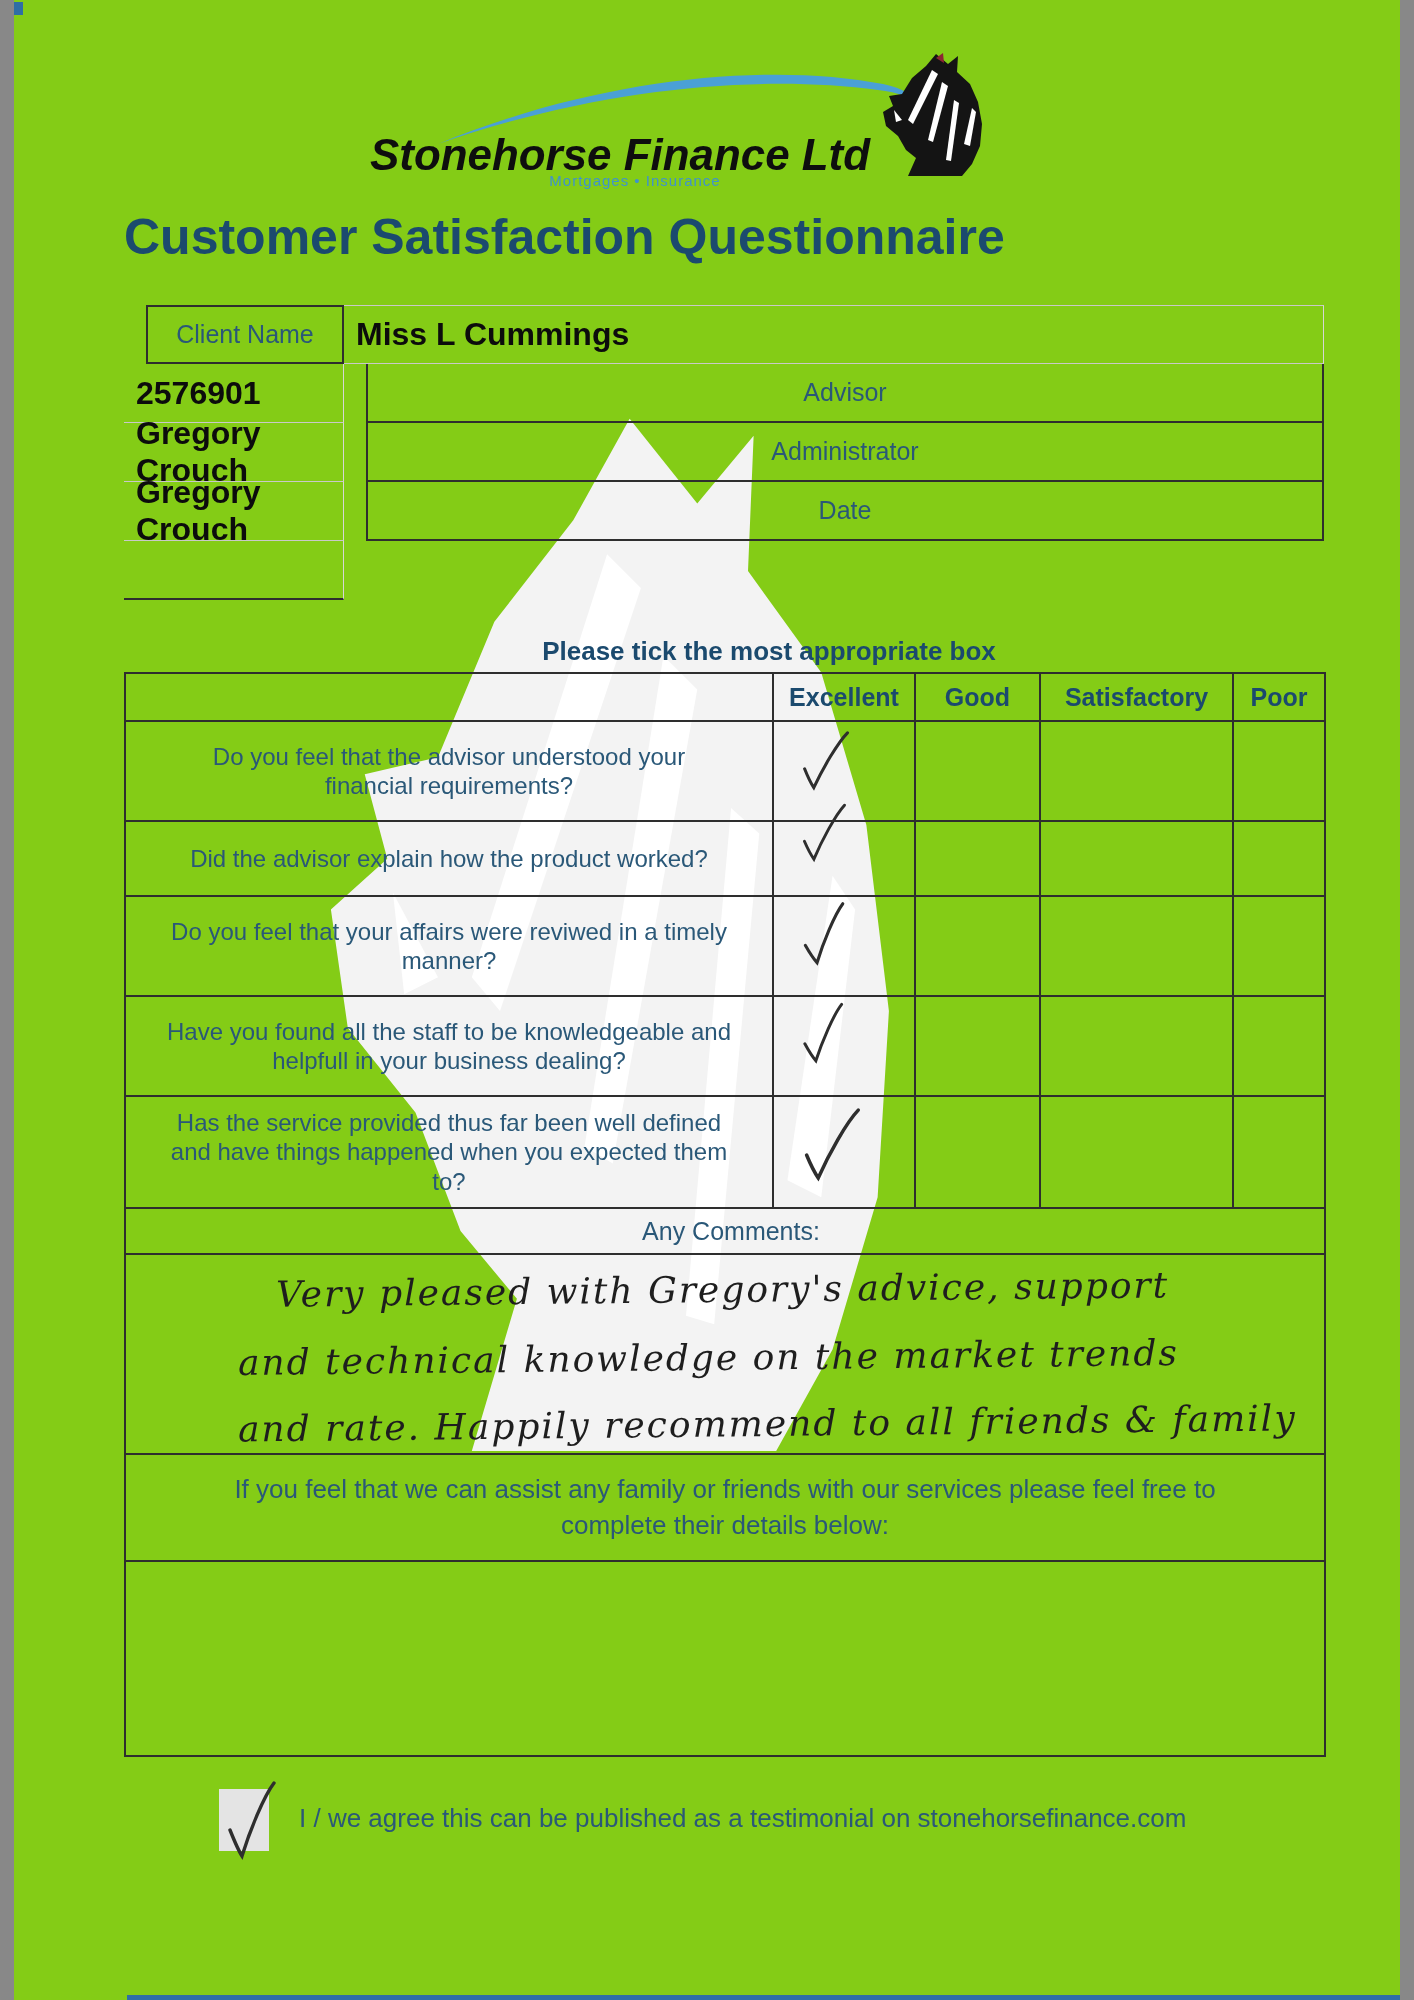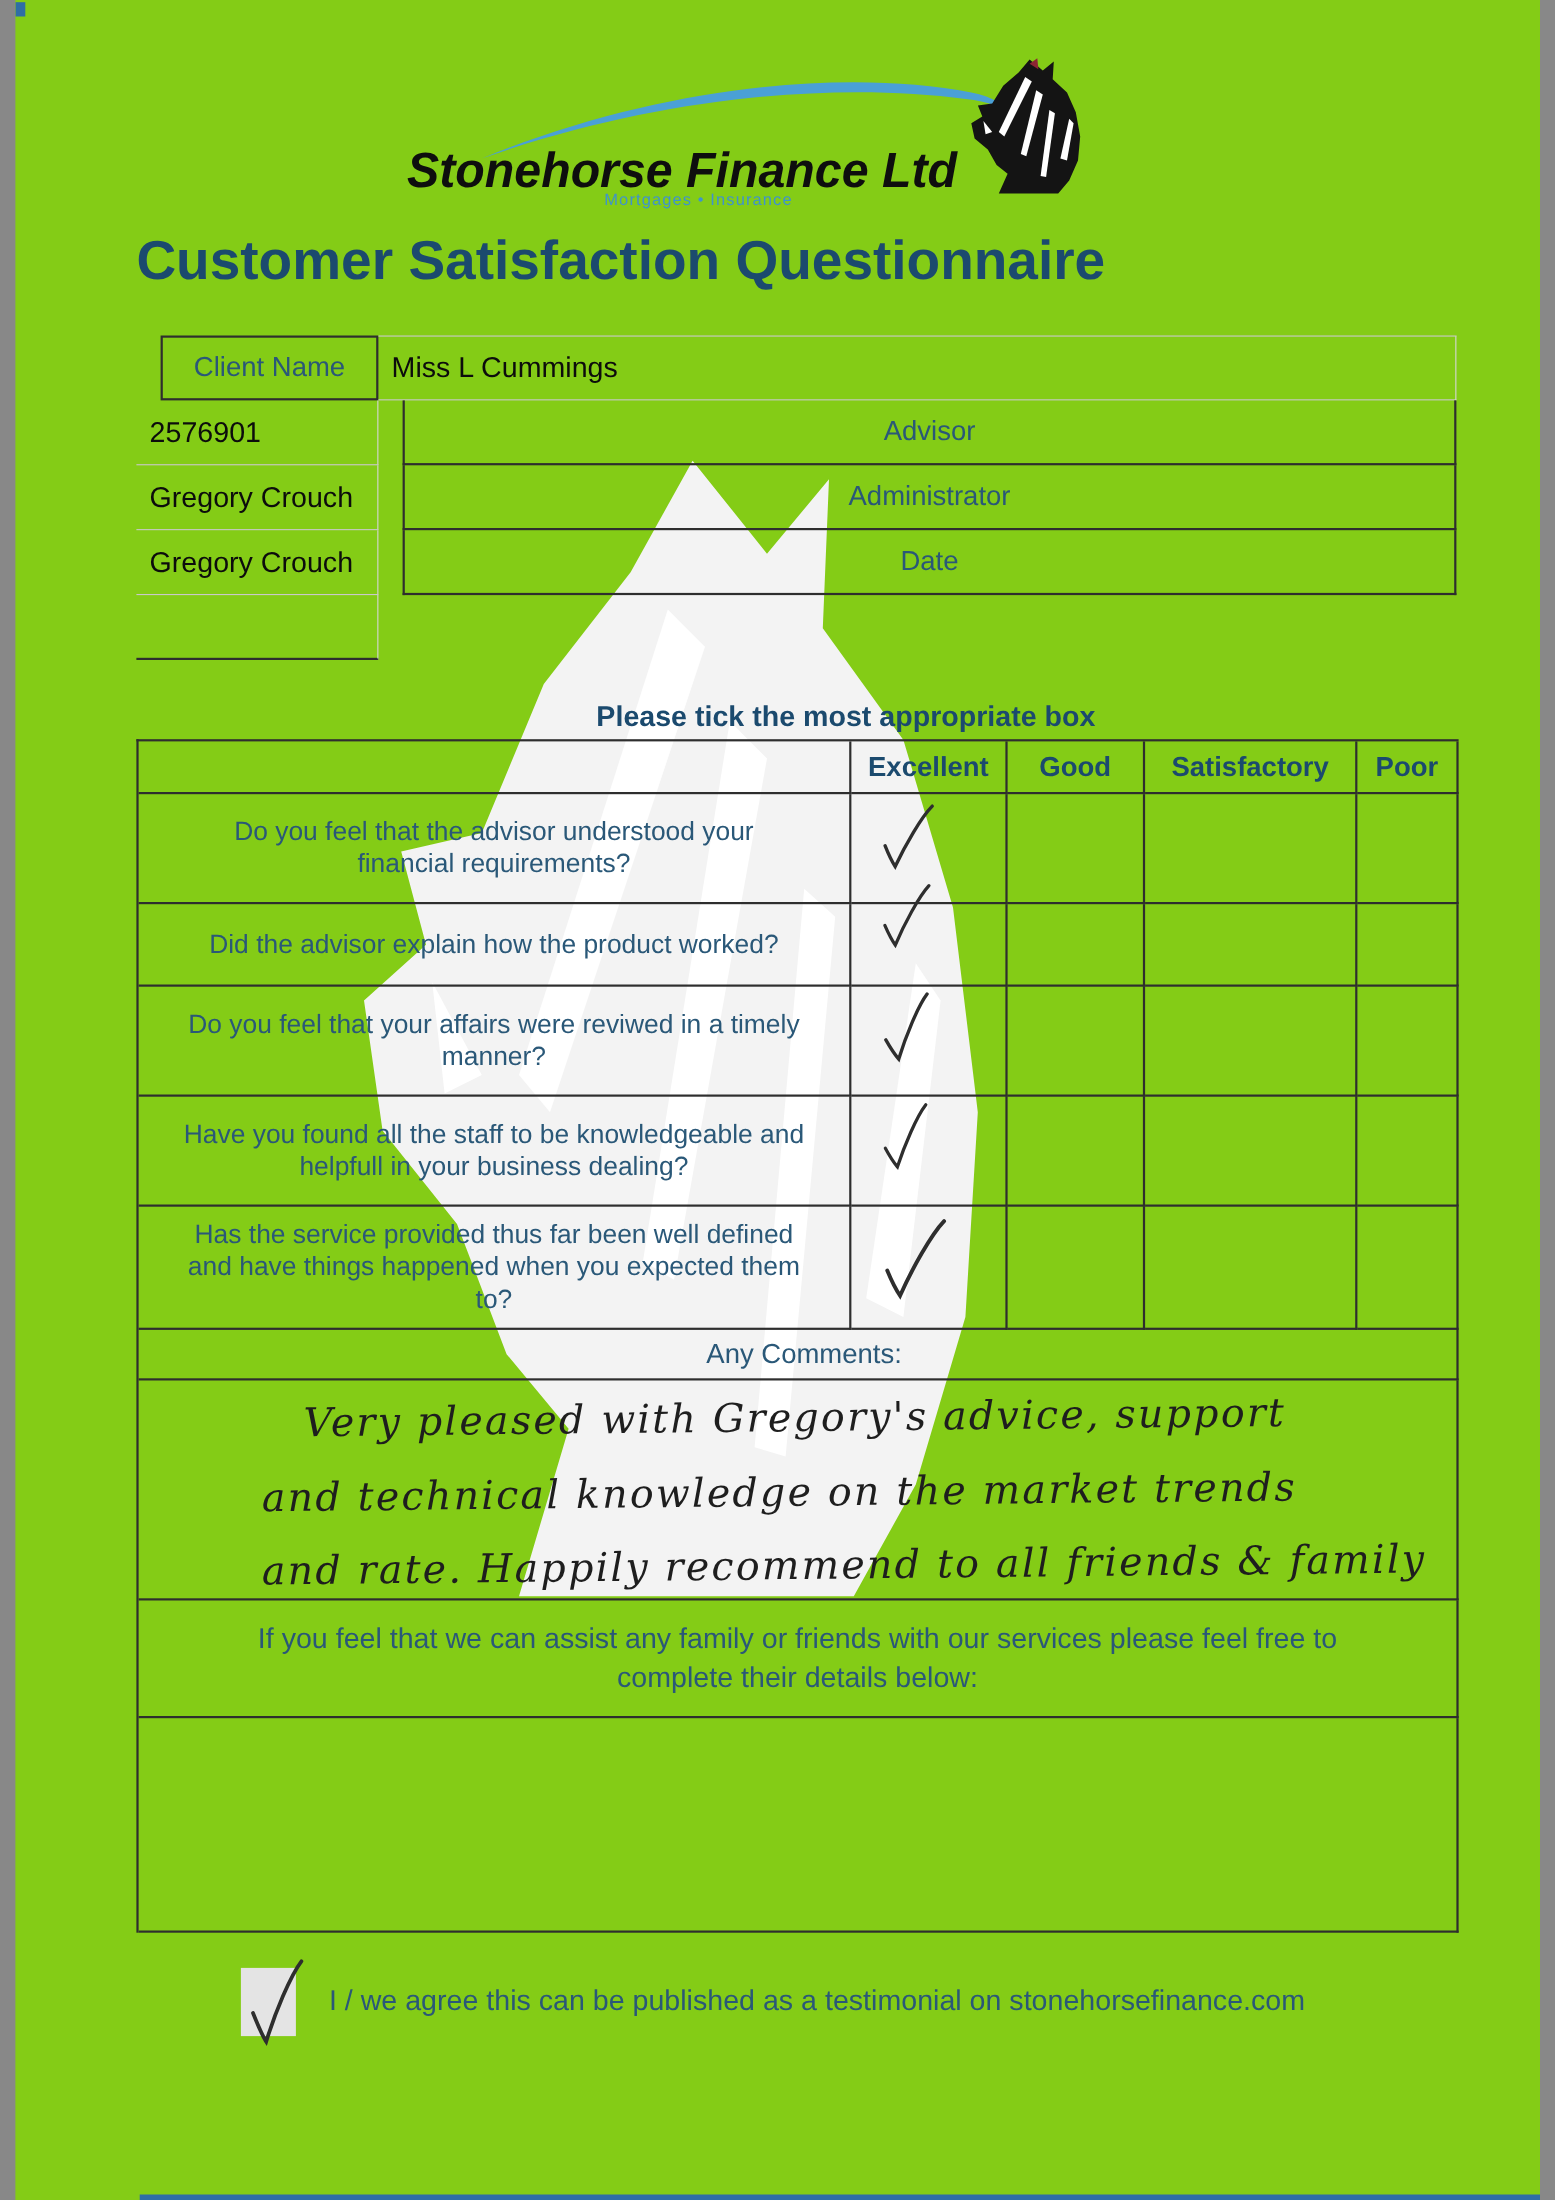--- a/index.html
+++ b/index.html
@@ -36,21 +36,21 @@
   }
   .client-label{
     border-left:2px solid #2e2e2e;border-right:2px solid #2e2e2e;border-bottom:2px solid #2e2e2e;
     display:flex;align-items:center;justify-content:center;
     color:#2a5878;font-size:25px;box-sizing:border-box;background:transparent;margin-left:22px;
   }
   .client-label.first{border-top:2px solid #2e2e2e;}
   .client-value{
     border-bottom:1px solid #c9c9c9;border-right:1px solid #d6d6d6;
     display:flex;align-items:center;box-sizing:border-box;
-    color:#0c0c0c;font-size:26px;font-weight:normal;padding-left:12px;
+    color:#0c0c0c;font-size:32px;font-weight:bold;padding-left:12px;
   }
   .client-value.first{border-top:1px solid #c9c9c9;}
   .client-value.last{border-bottom:2px solid #2e2e2e;}
 
   
   .instruction{
     left:0;top:636px;width:1414px;text-align:center;z-index:1;
     color:#1b4a6e;font-size:26px;font-weight:bold;padding-left:48px;
   }
 

